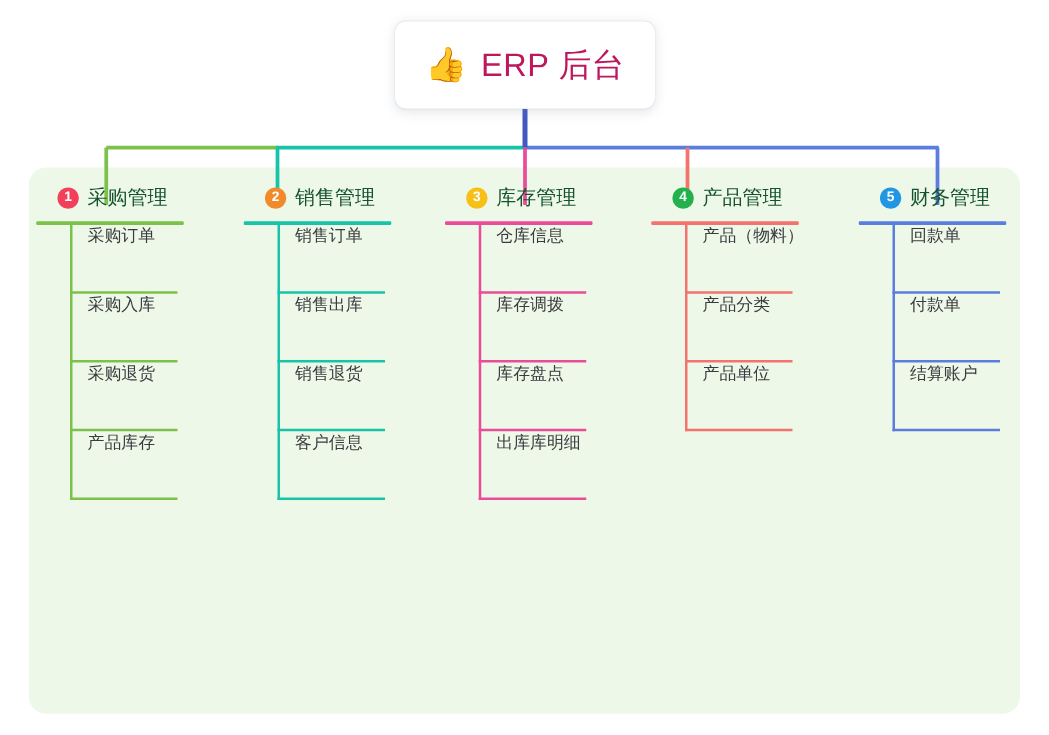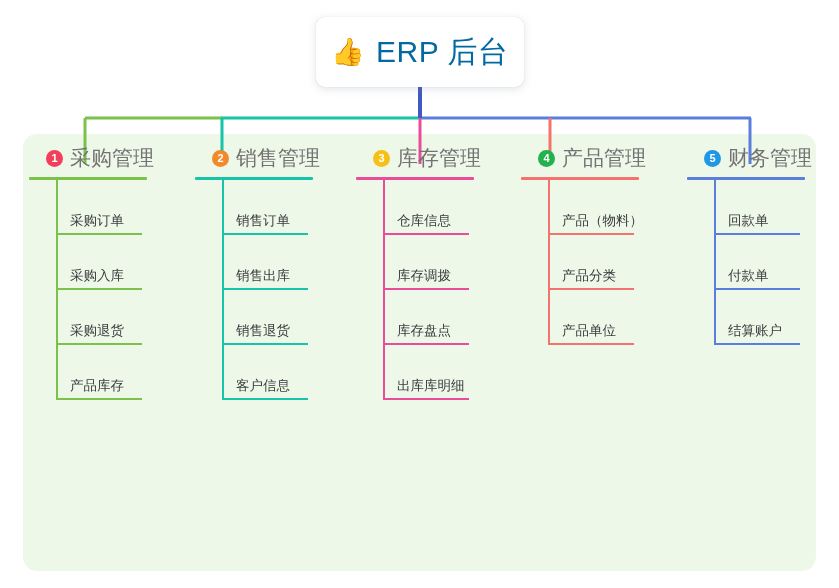--- a/index.html
+++ b/index.html
@@ -36,22 +36,22 @@
     justify-content: center;
     gap: 11px;
     z-index: 6;
   }
   .root-emoji {
     font-size: 27px;
     line-height: 1;
     display: block;
   }
   .root-title {
-    font-size: 30px;
-    color: #0369a1;
+    font-size: 26px;
+    color: #be185d;
     letter-spacing: 0.5px;
     white-space: nowrap;
   }
 
   
   .panel {
     position: absolute;
     left: 23px;
     top: 134px;
     width: 793px;
@@ -91,22 +91,22 @@
     height: 17px;
     border-radius: 50%;
     color: #ffffff;
     font-size: 11px;
     line-height: 17px;
     text-align: center;
     font-weight: 600;
     flex: none;
   }
   .col-title {
-    font-size: 21px;
-    color: #737373;
+    font-size: 16px;
+    color: #14532d;
     white-space: nowrap;
   }
   .head-rule {
     height: 3px;
     margin-top: 7px;
     border-radius: 1px;
   }
 
   
   .leaves {
@@ -119,21 +119,20 @@
     top: 0;
     bottom: 0;
     width: 2px;
   }
   .leaf {
     position: relative;
     height: 55px;
     box-sizing: border-box;
     padding-left: 27px;
     display: flex;
-    align-items: flex-end;
   }
   .leaf-text {
     font-size: 13.5px;
     color: #3a3b3e;
     white-space: nowrap;
     padding: 0 0 5px 14px;
     position: relative;
     z-index: 2;
   }
   .leaf-rule {

